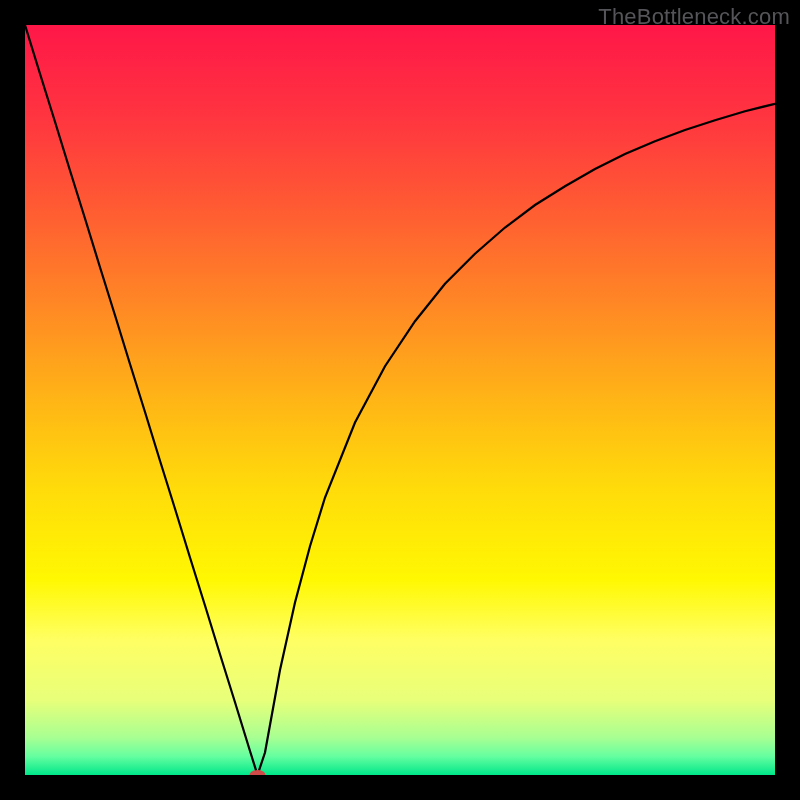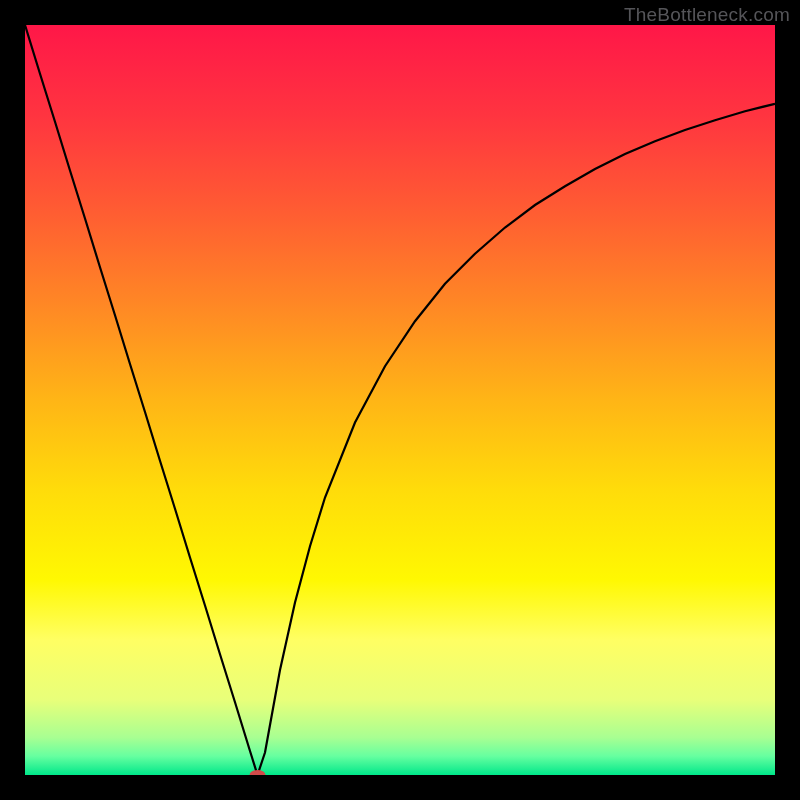--- a/index.html
+++ b/index.html
@@ -23,21 +23,21 @@
     top: 25px;
     width: 750px;
     height: 750px;
     overflow: hidden;
   }
   .watermark {
     position: absolute;
     top: 4px;
     right: 10px;
     color: #555559;
-    font-size: 19px;
+    font-size: 22px;
     font-weight: 400;
     letter-spacing: 0.2px;
     user-select: none;
   }
   svg {
     display: block;
   }
 </style>
 </head>
 <body>

